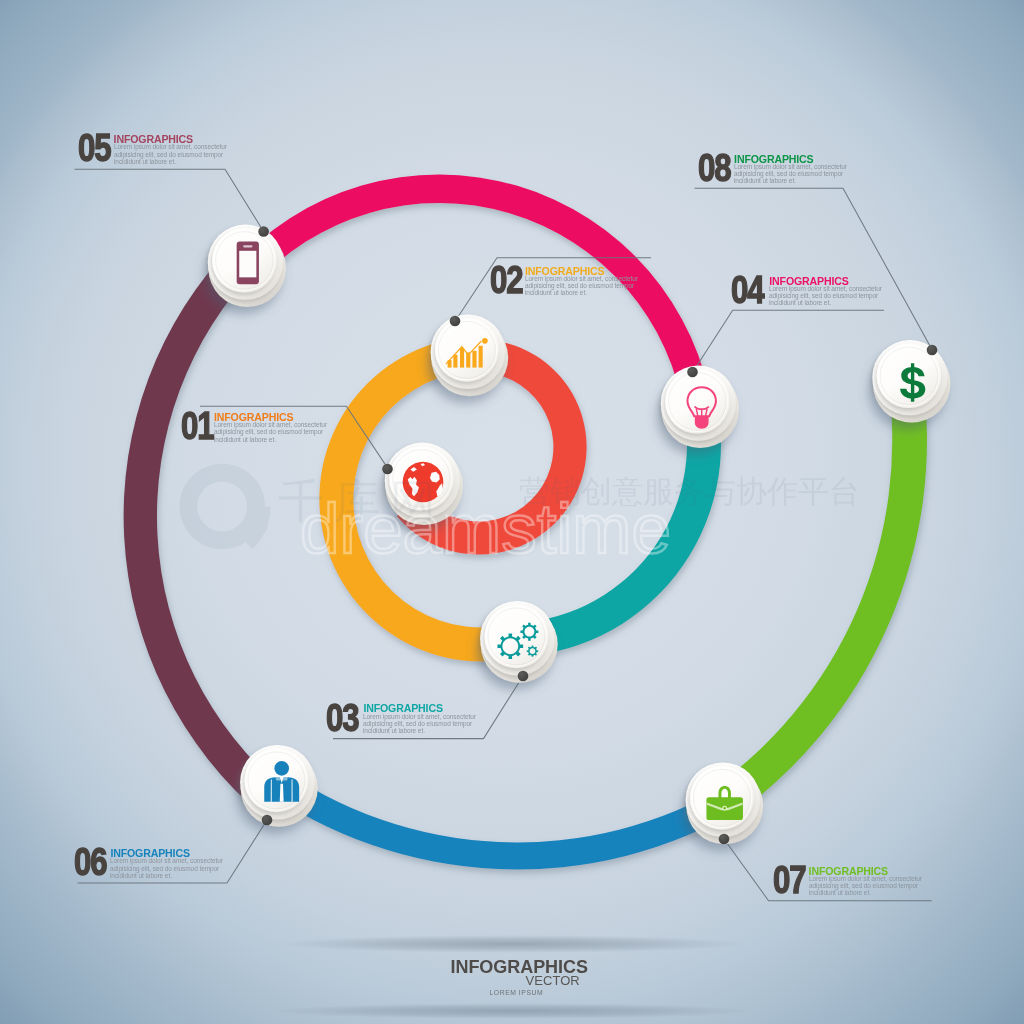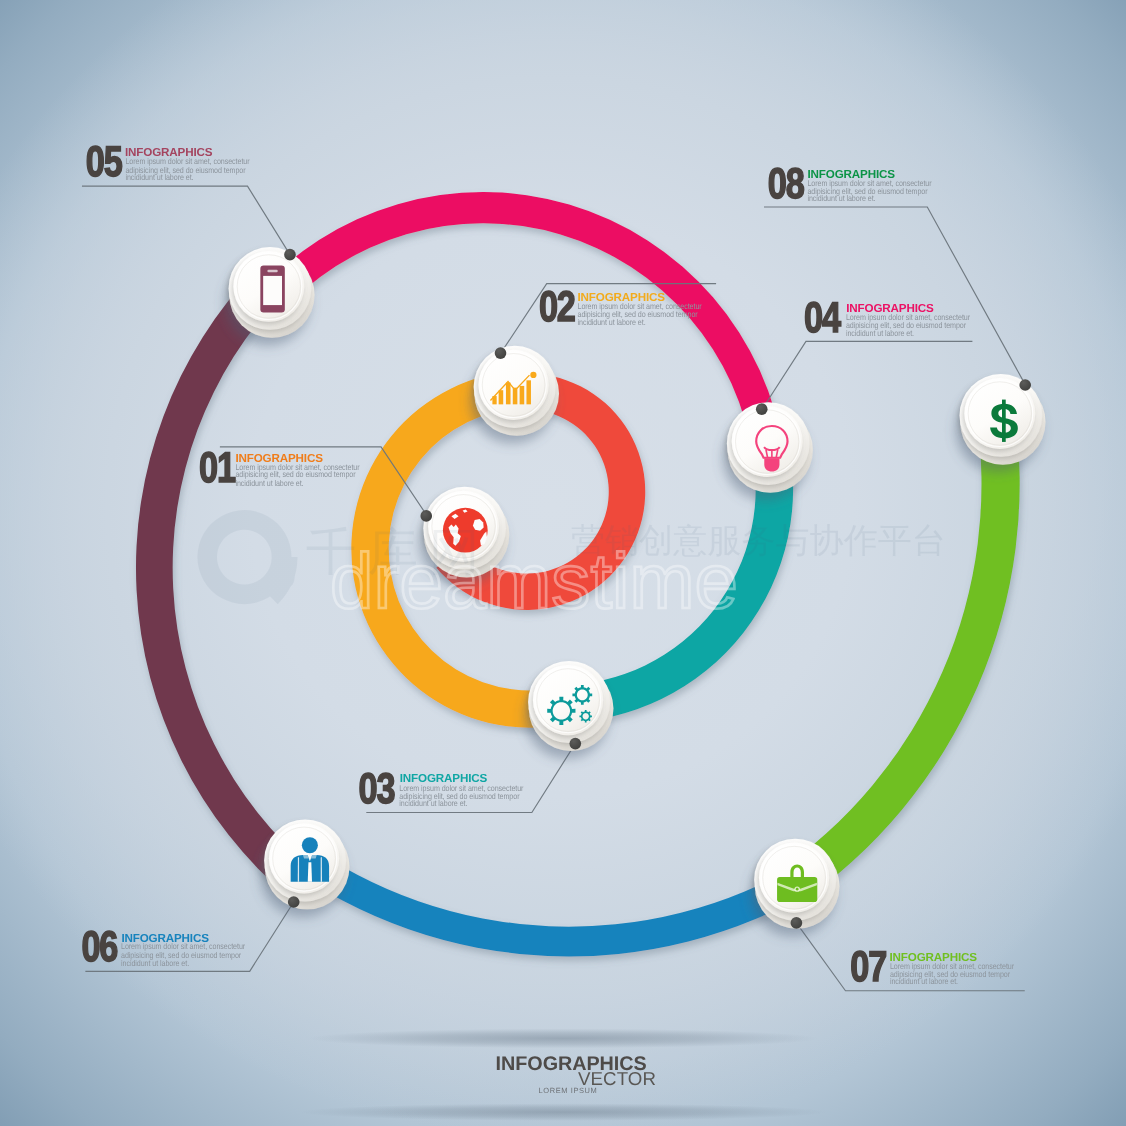--- a/index.html
+++ b/index.html
@@ -23,21 +23,21 @@
 .label .head{position:absolute;top:0;font-weight:bold;font-size:10.6px;
   letter-spacing:-0.15px;line-height:10.6px;}
 .label .body{position:absolute;font-size:7.6px;line-height:7.15px;color:#8d959d;
   width:150px;white-space:normal;letter-spacing:-0.08px;
   transform:scaleX(0.855);transform-origin:left top;}
 
 #footer{position:absolute;left:0;top:0;width:1024px;}
 #footer div{position:absolute;white-space:nowrap;}
 #footer .f1{left:450.5px;top:958.0px;font-size:18.0px;font-weight:bold;color:#4e4b49;
   letter-spacing:-0.05px;line-height:18px;}
-#footer .f2{left:525.5px;top:974.0px;font-size:17px;color:#595754;letter-spacing:0.05px;
+#footer .f2{left:525.5px;top:974.0px;font-size:13px;color:#595754;letter-spacing:0.05px;
   line-height:14.6px;}
 #footer .f3{left:489.5px;top:988.6px;font-size:6.8px;color:#6d7176;letter-spacing:0.55px;
   line-height:7px;}
 </style>
 </head>
 <body>
 
 <div id="stage">
 <svg id="art" viewBox="0 0 1024 1024">
 <defs>

